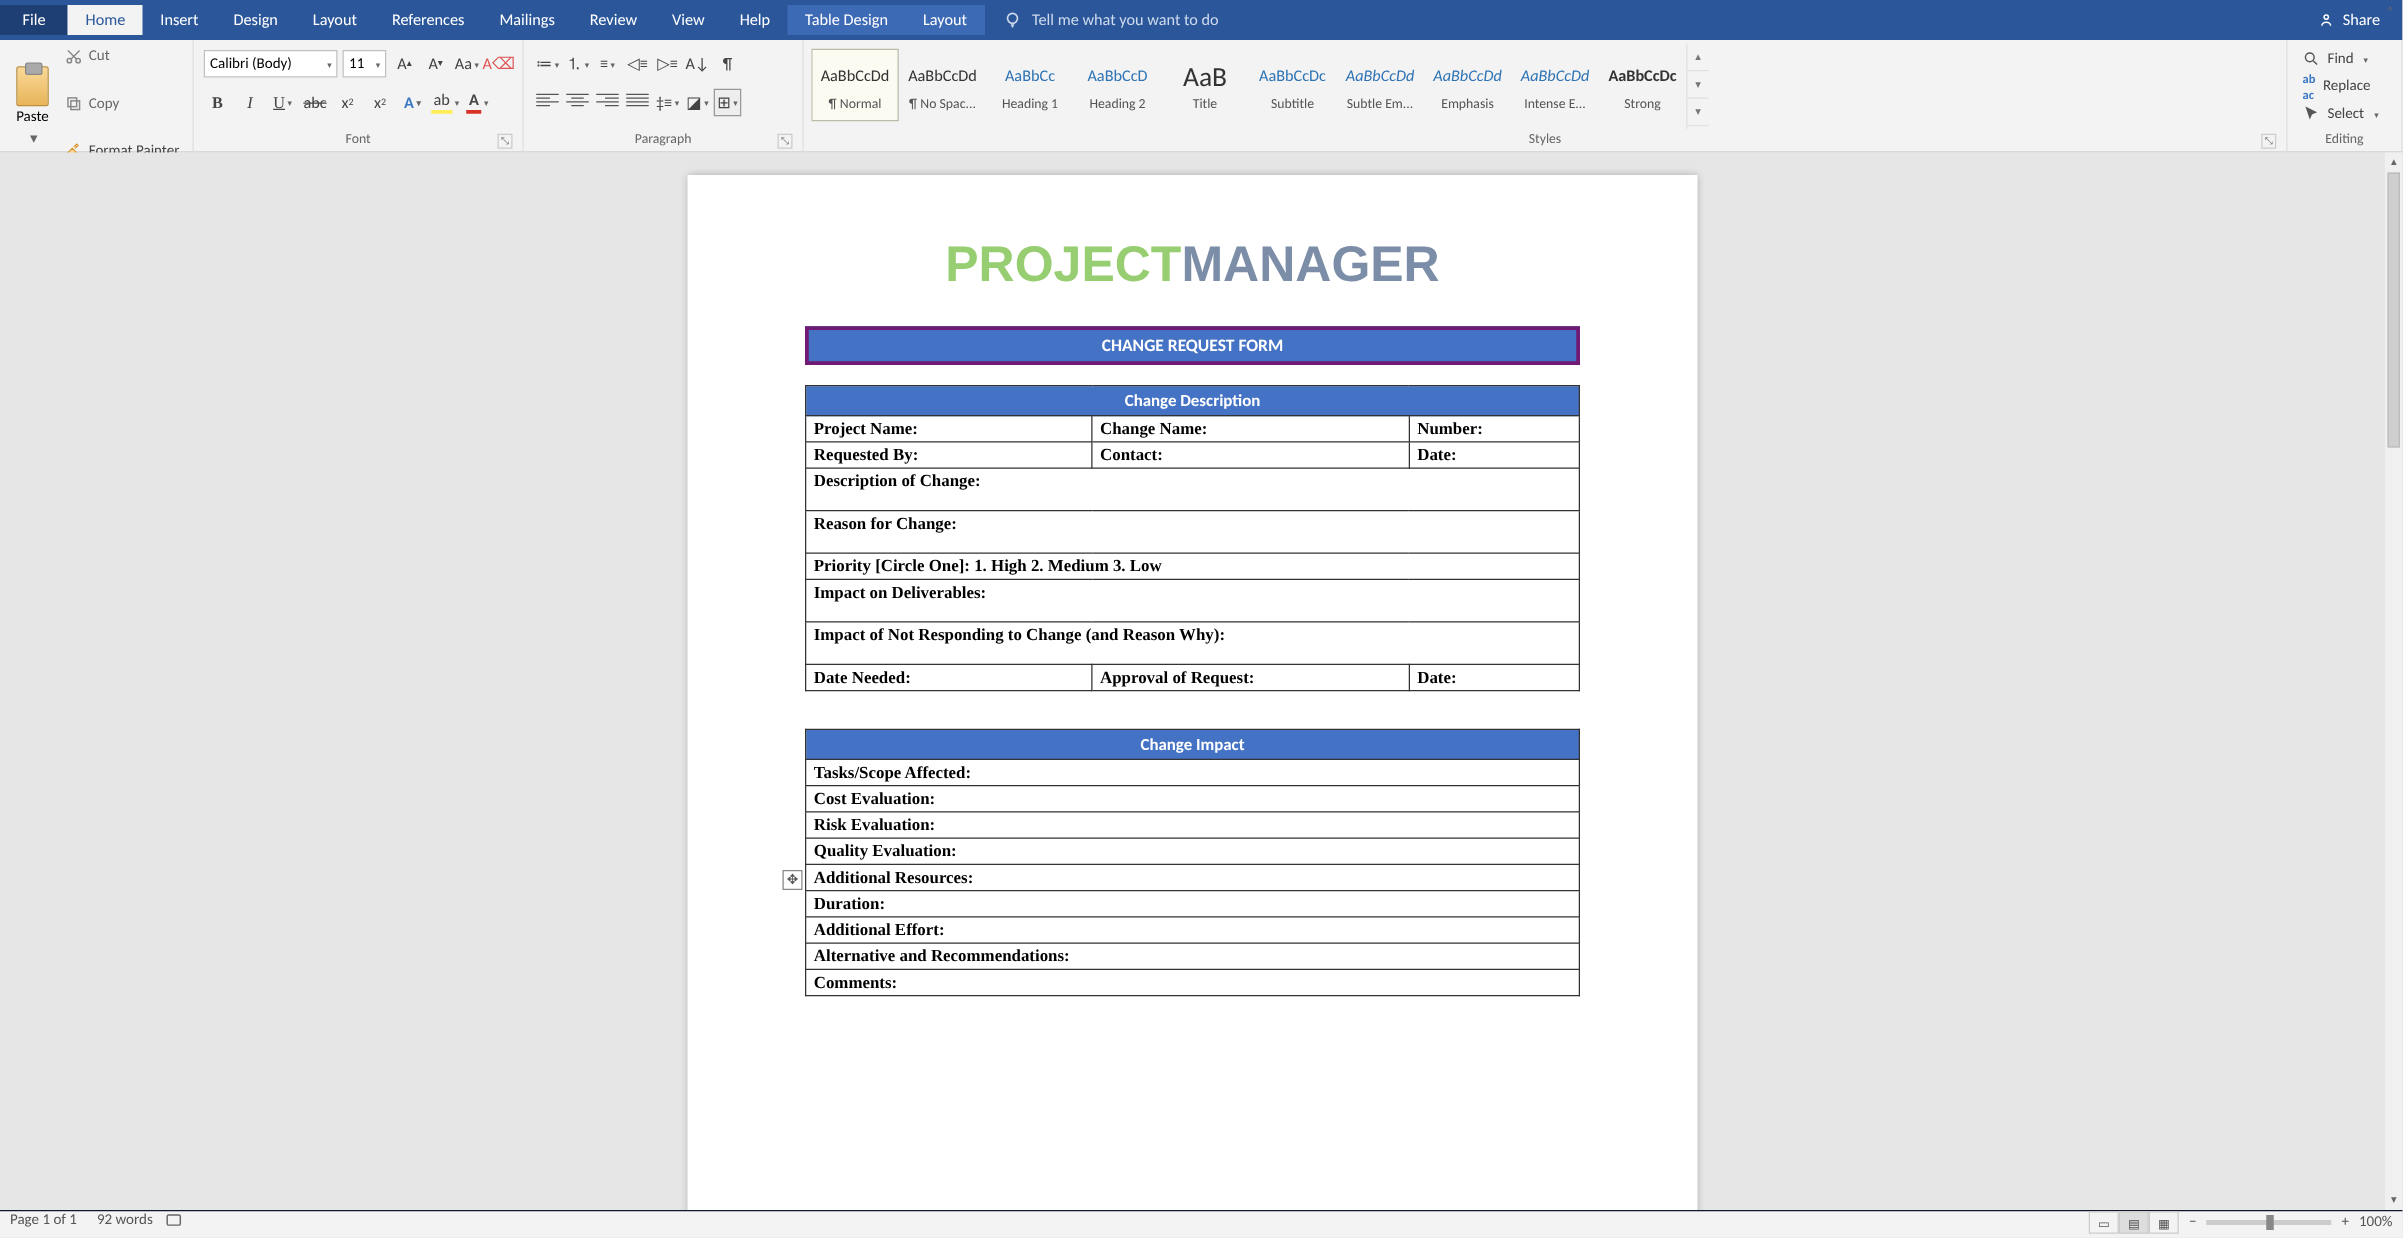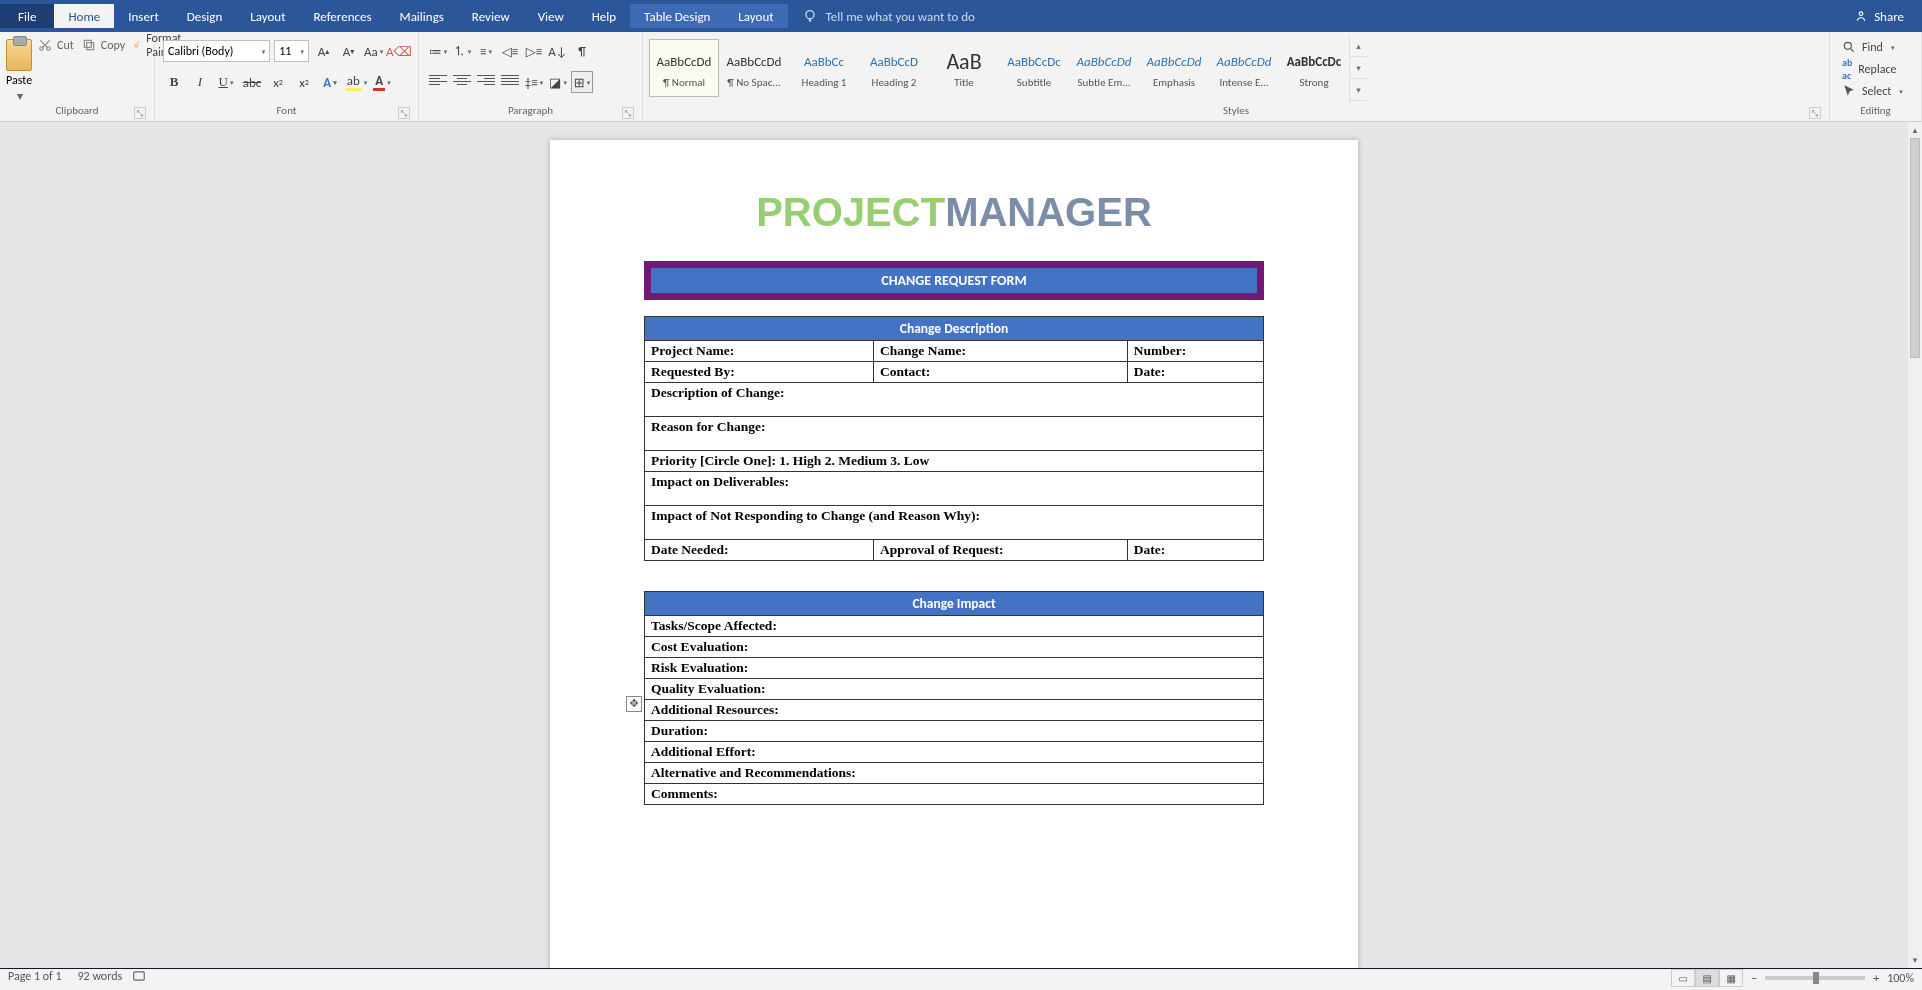--- a/index.html
+++ b/index.html
@@ -20,21 +20,21 @@
 .ribbon-group { border-right: 1px solid #e0e0e0; padding: 3px 6px 0 6px; display: flex; flex-direction: column; position: relative; }
 .group-content { flex: 1; display: flex; }
 .group-label { text-align: center; font-size: 11px; color: #666; height: 18px; line-height: 16px; position: relative; }
 .launcher { position: absolute; right: 2px; bottom: 2px; width: 12px; height: 12px; border: 1px solid #ccc; font-size: 8px; line-height: 10px; color: #666; text-align: center; }
 
 
 .paste-big { width: 40px; text-align: center; display: flex; flex-direction: column; align-items: center; justify-content: center; padding-top: 4px; }
 .paste-big .paste-icon { width: 26px; height: 32px; background: linear-gradient(#f9d896,#e8b55a); border: 1px solid #bb8f3e; border-radius: 2px; position: relative; }
 .paste-big .paste-icon::before { content: ""; position: absolute; top: -4px; left: 6px; width: 12px; height: 8px; background: #aaa; border: 1px solid #888; border-radius: 2px; }
 .paste-big span { font-size: 12px; margin-top: 2px; }
-.cut-copy-fp { display: flex; flex-direction: row; gap: 8px; padding-left: 6px; justify-content: center; }
+.cut-copy-fp { display: flex; flex-direction: column; gap: 18px; padding-left: 6px; justify-content: center; }
 .cut-copy-fp .r { display: flex; align-items: center; gap: 5px; font-size: 12px; color: #666; height: 20px; }
 .cut-copy-fp svg { width: 14px; height: 14px; }
 
 
 .font-group .row { display: flex; align-items: center; gap: 4px; height: 28px; }
 .font-group .fontname { width: 112px; height: 22px; border: 1px solid #c0c0c0; background: white; font-size: 12px; padding: 2px 4px; display: flex; align-items: center; justify-content: space-between; }
 .font-group .fontsize { width: 36px; height: 22px; border: 1px solid #c0c0c0; background: white; font-size: 12px; padding: 2px 4px; display: flex; align-items: center; justify-content: space-between; }
 .font-group .col { display: flex; flex-direction: column; gap: 3px; padding: 2px 2px; }
 .icon-btn { width: 22px; height: 22px; display: flex; align-items: center; justify-content: center; font-size: 13px; color: #444; cursor: pointer; position: relative; }
 .sup { font-size: 8px; vertical-align: super; }
@@ -69,21 +69,21 @@
 .editing-group .col { display: flex; flex-direction: column; gap: 2px; padding: 2px 6px; justify-content: center; }
 .editing-group .r { display: flex; align-items: center; gap: 6px; font-size: 12px; color: #444; height: 20px; }
 
 
 .doc-viewport { position: absolute; top: 122px; left: 0; right: 14px; bottom: 22px; overflow: hidden; background: #e6e6e6; }
 .page { width: 808px; margin: 18px auto 0 auto; background: white; box-shadow: 0 0 6px rgba(0,0,0,0.25); min-height: 900px; padding: 50px 94px; position: relative; }
 .logo { text-align: center; font-weight: 800; font-size: 40px; letter-spacing: 0px; font-family: Arial, sans-serif; margin-bottom: 26px; }
 .logo .p1 { color: #97ce72; }
 .logo .p2 { color: #7c8da8; margin-top: 18px; }
 
-.form-title { background: #4472c4; color: white; font-weight: bold; text-align: center; padding: 4px 0; font-size: 14px; border: 7px solid #701a75; }
+.form-title { background: #4472c4; color: white; font-weight: bold; text-align: center; padding: 4px 0; font-size: 14px; border: 3px solid #701a75; }
 .tbl { width: 100%; border-collapse: collapse; margin-top: 16px; }
 .tbl th { background: #4472c4; color: white; font-weight: bold; padding: 3px 6px; border: 1px solid #333; font-size: 13.5px; text-align: center; }
 .tbl td { border: 1px solid #333; padding: 2px 6px; font-size: 13.5px; font-weight: bold; font-family: Liberation Serif, serif; vertical-align: top; }
 .tbl td.tall { height: 34px; }
 
 .table-anchor { position: absolute; left: 76px; top: 556px; width: 16px; height: 16px; border: 1px solid #888; background: white; font-size: 11px; text-align: center; line-height: 14px; color: #555; }
 
 
 .vscroll { position: absolute; right: 0; top: 122px; width: 14px; bottom: 22px; background: #f0f0f0; }
 .vscroll .btn { height: 16px; text-align: center; font-size: 9px; color: #666; line-height: 16px; }

